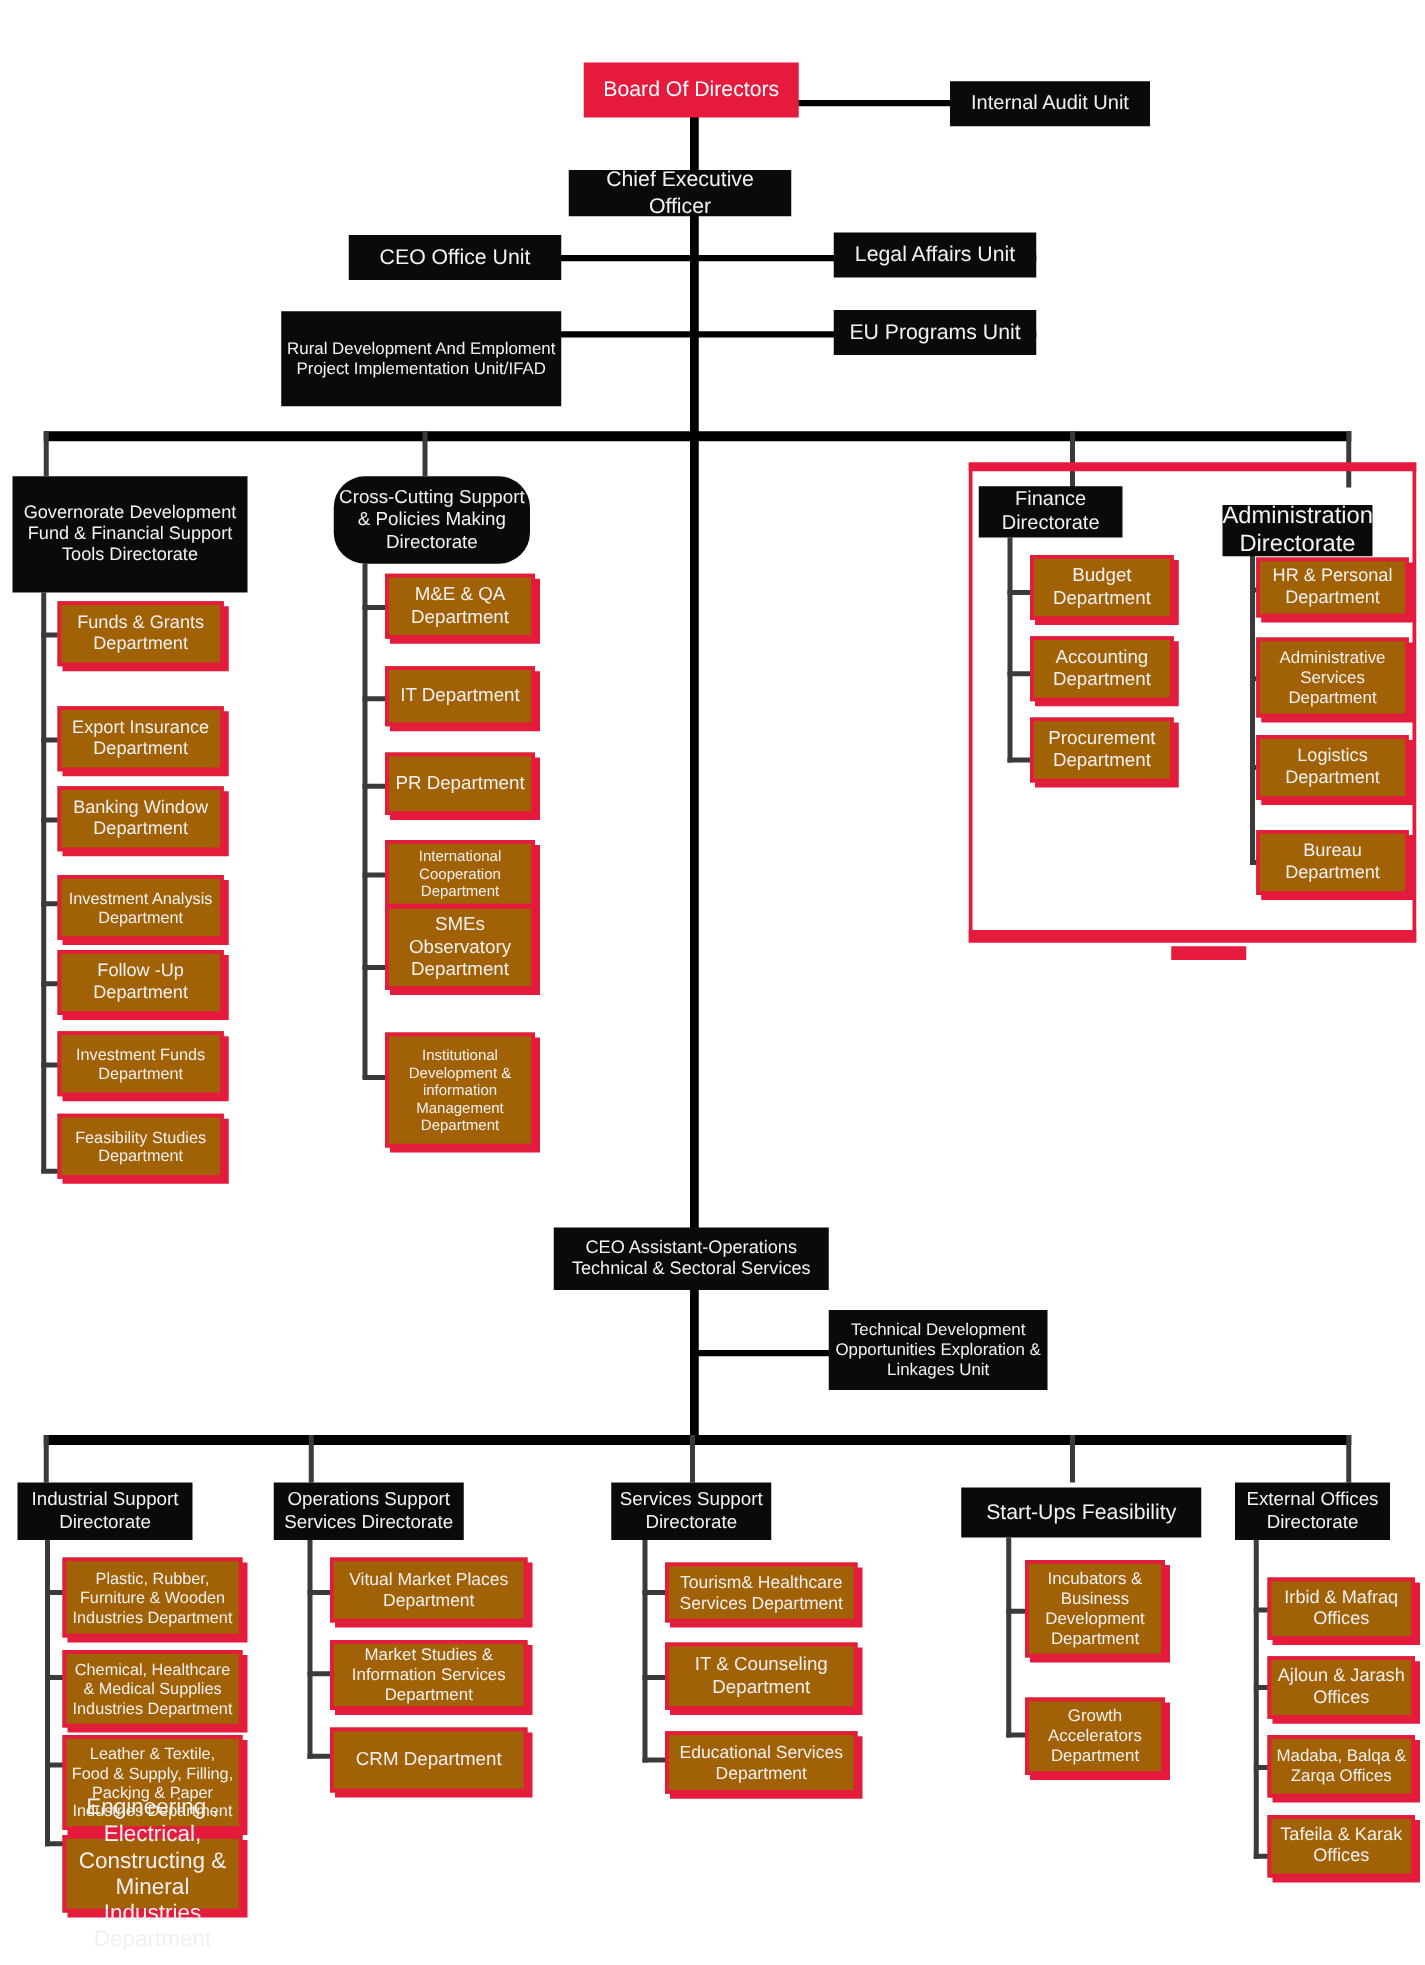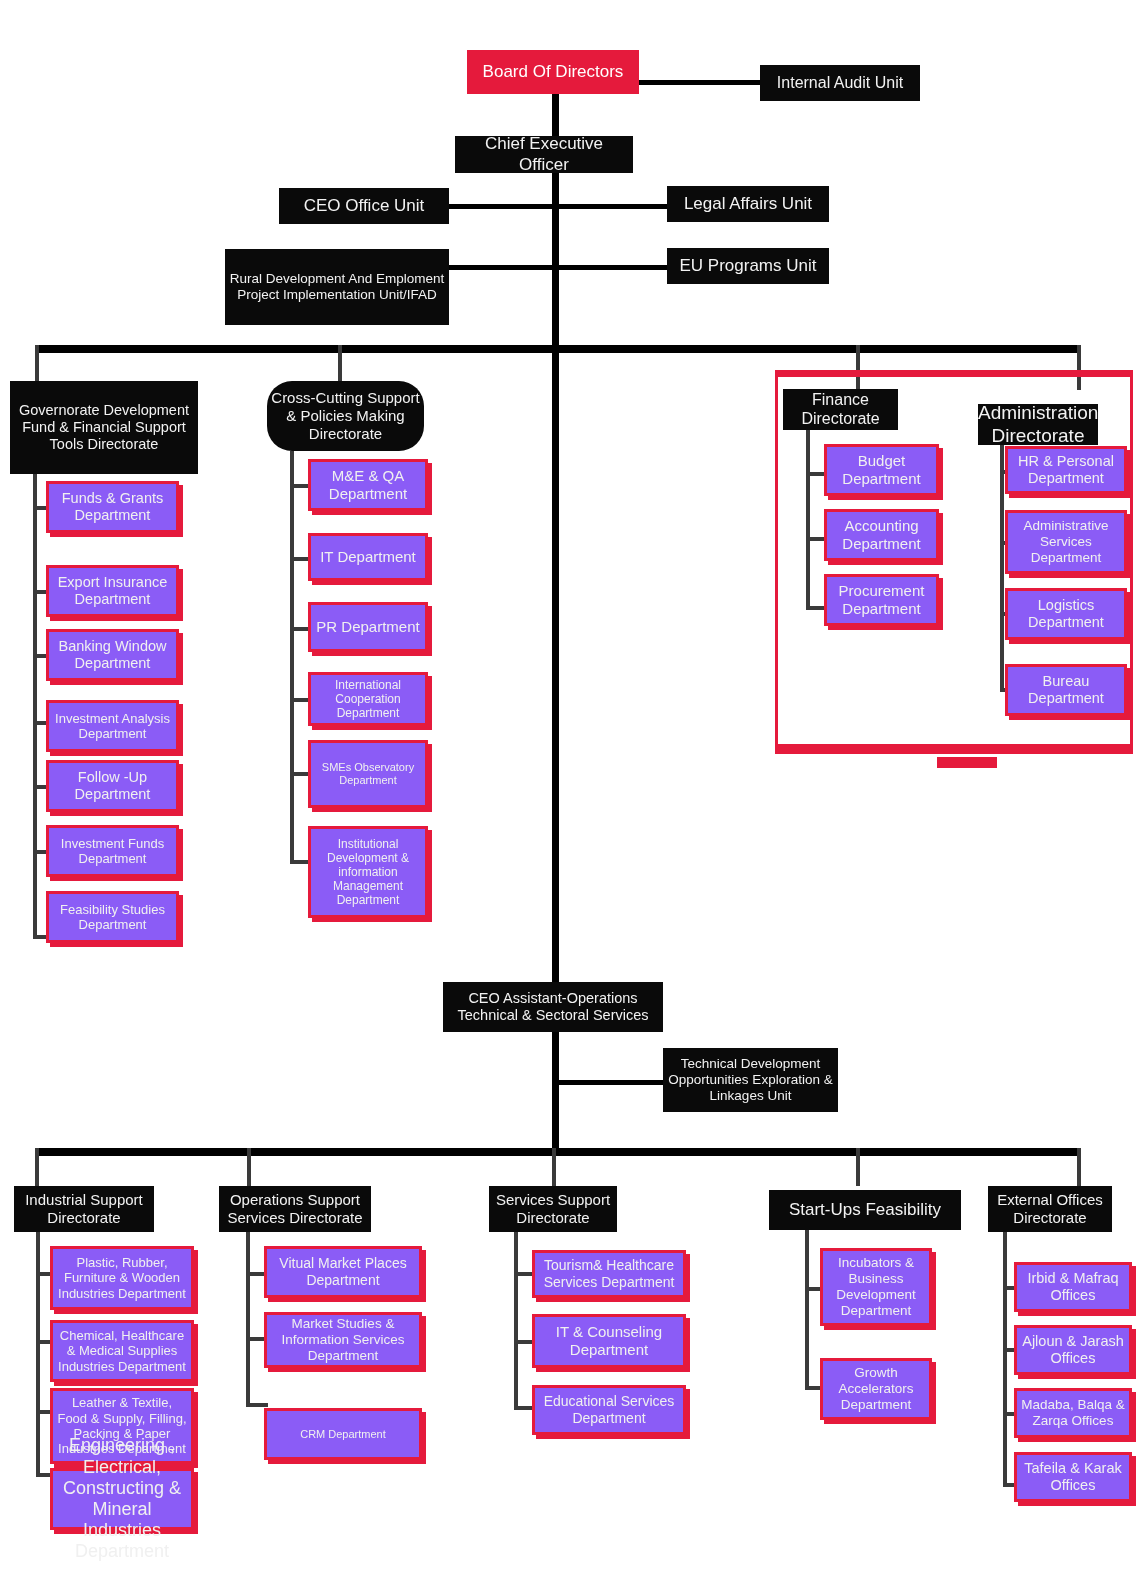--- a/index.html
+++ b/index.html
@@ -45,21 +45,21 @@
 
   .n-black {
     background: #0a0a0a;
     color: #f2f2f2;
   }
   .n-red {
     background: #e51a3c;
     color: #ffffff;
   }
   .n-gray {
-    background: #8b5cf6;
+    background: #a16207;
     color: #f0f0f0;
     border: 3px solid #e51a3c;
     box-shadow: 4px 4px 0 0 #e51a3c;
   }
 
   
   .redbox {
     position: absolute;
     box-sizing: border-box;
     border: 3px solid #e51a3c;
@@ -177,21 +177,21 @@
   </div>
   <div class="node n-gray" style="left:308px; top:533px; width:120px; height:48px; font-size:15px;">
     <span>IT Department</span>
   </div>
   <div class="node n-gray" style="left:308px; top:602px; width:120px; height:50px; font-size:15px;">
     <span>PR Department</span>
   </div>
   <div class="node n-gray" style="left:308px; top:672px; width:120px; height:54px; font-size:12px;">
     <span>International Cooperation Department</span>
   </div>
-  <div class="node n-gray" style="left:308px; top:740px; width:120px; height:68px; font-size:11px;">
+  <div class="node n-gray" style="left:308px; top:724px; width:120px; height:68px; font-size:15px;">
     <span>SMEs Observatory Department</span>
   </div>
   <div class="node n-gray" style="left:308px; top:826px; width:120px; height:92px; font-size:12px;">
     <span>Institutional Development &amp; information Management Department</span>
   </div>
 
   <div class="node n-black" style="left:783px; top:389px; width:115px; height:41px; font-size:16px;">
     <span>Finance Directorate</span>
   </div>
   <div class="ln-thin" style="left:806px; top:430px; width:4px; height:180px;"></div>
@@ -280,21 +280,21 @@
   <div class="ln-thin" style="left:246px; top:1272px; width:22px; height:4px;"></div>
   <div class="ln-thin" style="left:246px; top:1337px; width:22px; height:4px;"></div>
   <div class="ln-thin" style="left:246px; top:1403px; width:22px; height:4px;"></div>
 
   <div class="node n-gray" style="left:264px; top:1246px; width:158px; height:52px; font-size:14px;">
     <span>Vitual Market Places Department</span>
   </div>
   <div class="node n-gray" style="left:264px; top:1312px; width:158px; height:56px; font-size:13.5px;">
     <span>Market Studies &amp; Information Services Department</span>
   </div>
-  <div class="node n-gray" style="left:264px; top:1382px; width:158px; height:52px; font-size:11px;margin-top:26px;">
+  <div class="node n-gray" style="left:264px; top:1382px; width:158px; height:52px; font-size:15px;">
     <span>CRM Department</span>
   </div>
 
   <div class="node n-black" style="left:489px; top:1186px; width:128px; height:46px; font-size:15px;">
     <span>Services Support Directorate</span>
   </div>
   <div class="ln-thin" style="left:514px; top:1232px; width:4px; height:178px;"></div>
   <div class="ln-thin" style="left:514px; top:1272px; width:22px; height:4px;"></div>
   <div class="ln-thin" style="left:514px; top:1340px; width:22px; height:4px;"></div>
   <div class="ln-thin" style="left:514px; top:1406px; width:22px; height:4px;"></div>

